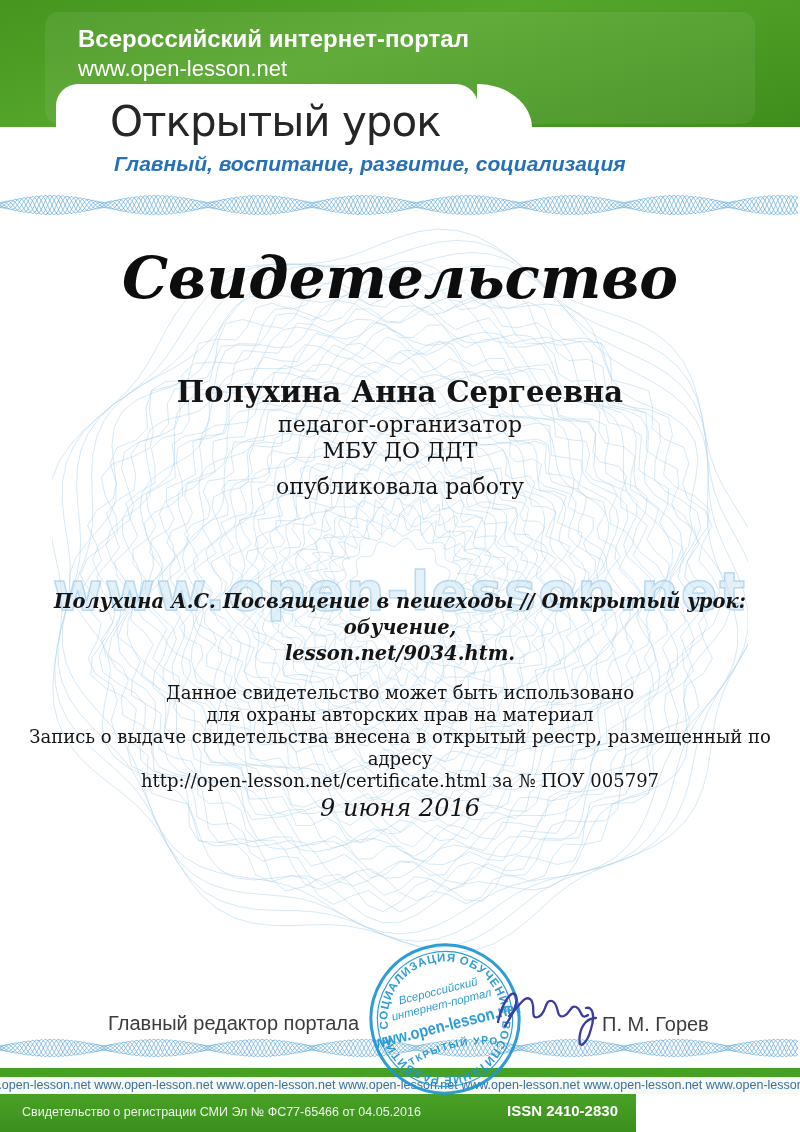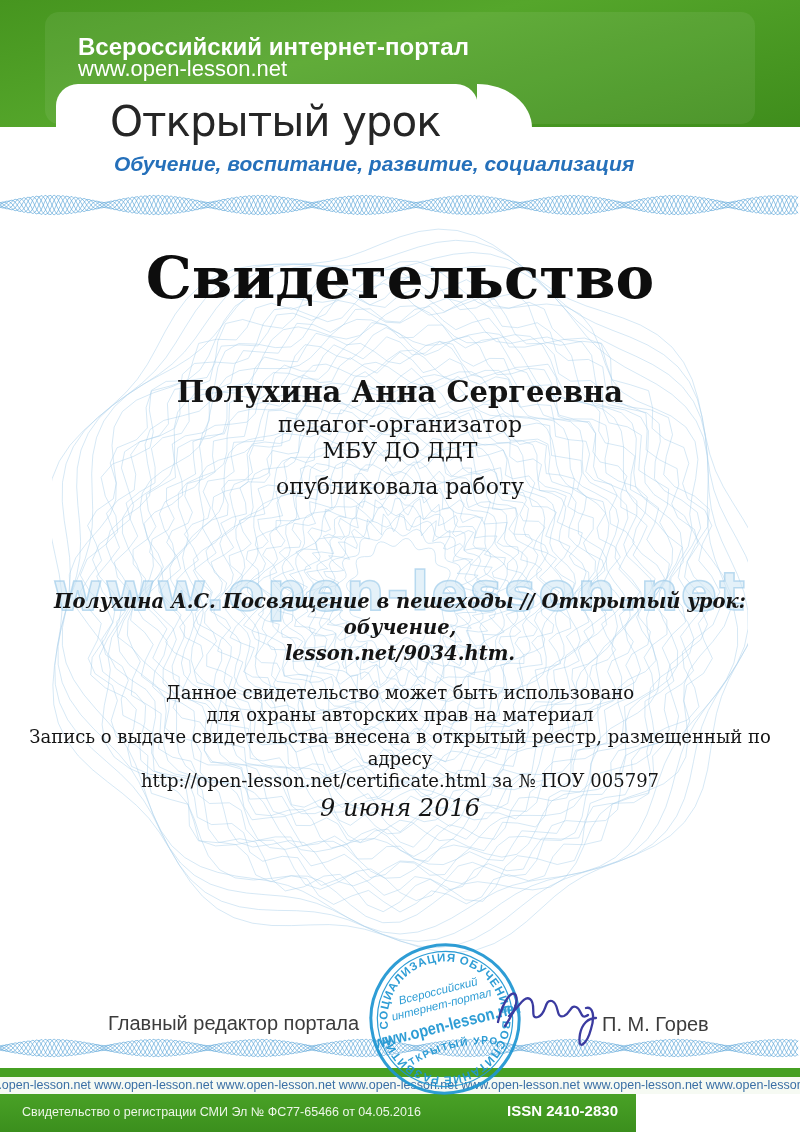--- a/index.html
+++ b/index.html
@@ -7,21 +7,21 @@
         font-family:"DejaVu Serif",serif;color:#141414;}
   .abs{position:absolute;}
   .ctr{left:0;width:800px;text-align:center;}
 
   
   .hdr{left:0;top:0;width:800px;height:127px;z-index:2;
        background:linear-gradient(165deg,#46951f 0%,#55a62b 42%,#3f8d1c 100%);}
   .hdr-inner{left:45px;top:12px;width:710px;height:112px;border-radius:14px;
              background:rgba(255,255,255,0.07);}
   .hdr-t1{left:78px;top:25px;font-family:"Liberation Sans",sans-serif;font-weight:700;
-          font-size:24px;color:#fff;z-index:3;margin-top:8px;}
+          font-size:24px;color:#fff;z-index:3;}
   .hdr-t2{left:78px;top:56px;font-family:"Liberation Sans",sans-serif;font-weight:400;
           font-size:22px;color:#fff;z-index:3;}
   .tab{left:56px;top:84px;width:422px;height:44px;background:#fff;
        border-radius:22px 22px 0 0;z-index:4;}
   .tab-curve{left:477px;top:84px;width:55px;height:44px;background:#fff;
              border-top-right-radius:55px 44px;z-index:4;}
   .logo{left:110px;top:97px;font-family:"DejaVu Sans",sans-serif;font-size:42px;
         letter-spacing:-1px;color:#262626;z-index:5;}
   .logo-sub{left:114px;top:152px;font-family:"Liberation Sans",sans-serif;
             font-style:italic;font-weight:700;font-size:21px;color:#2570ba;z-index:5;}
@@ -31,21 +31,21 @@
   #band-bottom{left:0;top:1037px;z-index:1;}
   .band path{fill:none;stroke:#62a9da;stroke-width:0.8;opacity:0.85;}
   #rosette{left:0;top:222px;z-index:0;}
   #rosette path{fill:none;stroke:#abd0ea;stroke-width:0.7;opacity:0.7;}
   .watermark{top:560px;z-index:1;font-family:"DejaVu Sans",sans-serif;font-weight:700;
              font-size:54px;letter-spacing:2px;color:rgba(205,229,244,0.55);
              -webkit-text-stroke:1.5px rgba(148,198,232,0.6);}
 
   
   .txt{z-index:3;}
-  .title{top:244px;font-size:58px;font-weight:700;color:#0d0d0d;}
+  .title{top:244px;font-size:58px;font-weight:700;color:#0d0d0d;font-style:italic;}
   .confirm{top:332px;font-size:27px;}
   .name{top:375px;font-size:29px;font-weight:700;}
   .pos{top:412px;font-size:22px;}
   .org{top:438px;font-size:22px;}
   .action{top:474px;font-size:22px;}
   .work{top:506px;font-size:29px;font-weight:700;}
   .bheading{top:556px;font-size:20px;}
   .biblio{top:589px;font-size:19.5px;font-weight:700;line-height:26px;font-style:italic;}
   .usage{top:682px;font-size:18px;line-height:22px;}
   .date{top:794px;font-size:24px;font-style:italic;}
@@ -79,21 +79,21 @@
 <div id="page">
 
   <div class="abs hdr">
     <div class="abs hdr-inner"></div>
   </div>
   <div class="abs hdr-t1">Всероссийский интернет-портал</div>
   <div class="abs hdr-t2">www.open-lesson.net</div>
   <div class="abs tab"></div>
   <div class="abs tab-curve"></div>
   <div class="abs logo">Открытый урок</div>
-  <div class="abs logo-sub">Обучение, воспитание, развитие, социализация</div>
+  <div class="abs logo-sub">Главный, воспитание, развитие, социализация</div>
 
   <svg id="band-top" class="abs band" width="800" height="24">
       <path d="M0.0,12.0L3.0,14.1L6.0,15.8L9.0,15.7L12.0,13.2L15.0,9.3L18.0,6.0L21.0,5.5L24.0,8.5L27.0,13.9L30.0,18.9L33.0,20.7L36.0,18.1L39.0,12.0L42.0,5.6L45.0,2.2L48.0,3.8L51.0,9.6L54.0,16.6L57.0,21.3L60.0,21.1L63.0,16.5L66.0,9.8L69.0,4.6L72.0,3.4L75.0,6.5L78.0,12.0L81.0,16.8L84.0,18.7L87.0,17.1L90.0,13.3L93.0,9.7L96.0,8.0L99.0,8.6L102.0,10.6L105.0,12.7L108.0,14.8L111.0,16.0L114.0,15.1L117.0,12.0L120.0,8.0L123.0,5.5L126.0,6.1L129.0,10.2L132.0,15.8L135.0,20.0L138.0,20.3L141.0,16.3L144.0,9.7L147.0,4.0L150.0,2.2L153.0,5.4L156.0,12.0L159.0,18.6L162.0,21.8L165.0,20.0L168.0,14.3L171.0,7.7L174.0,3.7L177.0,4.0L180.0,8.2L183.0,13.8L186.0,17.9L189.0,18.5L192.0,16.0L195.0,12.0L198.0,8.9L201.0,8.0L204.0,9.2L207.0,11.3L210.0,13.4L213.0,15.4L216.0,16.0L219.0,14.3L222.0,10.7L225.0,6.9L228.0,5.3L231.0,7.2L234.0,12.0L237.0,17.5L240.0,20.6L243.0,19.4L246.0,14.2L249.0,7.5L252.0,2.9L255.0,2.7L258.0,7.4L261.0,14.4L264.0,20.2L267.0,21.8L270.0,18.4L273.0,12.0L276.0,5.9L279.0,3.3L282.0,5.1L285.0,10.1L288.0,15.5L291.0,18.5L294.0,18.0L297.0,14.7L300.0,10.8L303.0,8.3L306.0,8.2L309.0,9.9L312.0,12.0L315.0,14.1L318.0,15.8L321.0,15.7L324.0,13.2L327.0,9.3L330.0,6.0L333.0,5.5L336.0,8.5L339.0,13.9L342.0,18.9L345.0,20.7L348.0,18.1L351.0,12.0L354.0,5.6L357.0,2.2L360.0,3.8L363.0,9.6L366.0,16.6L369.0,21.3L372.0,21.1L375.0,16.5L378.0,9.8L381.0,4.6L384.0,3.4L387.0,6.5L390.0,12.0L393.0,16.8L396.0,18.7L399.0,17.1L402.0,13.3L405.0,9.7L408.0,8.0L411.0,8.6L414.0,10.6L417.0,12.7L420.0,14.8L423.0,16.0L426.0,15.1L429.0,12.0L432.0,8.0L435.0,5.5L438.0,6.1L441.0,10.2L444.0,15.8L447.0,20.0L450.0,20.3L453.0,16.3L456.0,9.7L459.0,4.0L462.0,2.2L465.0,5.4L468.0,12.0L471.0,18.6L474.0,21.8L477.0,20.0L480.0,14.3L483.0,7.7L486.0,3.7L489.0,4.0L492.0,8.2L495.0,13.8L498.0,17.9L501.0,18.5L504.0,16.0L507.0,12.0L510.0,8.9L513.0,8.0L516.0,9.2L519.0,11.3L522.0,13.4L525.0,15.4L528.0,16.0L531.0,14.3L534.0,10.7L537.0,6.9L540.0,5.3L543.0,7.2L546.0,12.0L549.0,17.5L552.0,20.6L555.0,19.4L558.0,14.2L561.0,7.5L564.0,2.9L567.0,2.7L570.0,7.4L573.0,14.4L576.0,20.2L579.0,21.8L582.0,18.4L585.0,12.0L588.0,5.9L591.0,3.3L594.0,5.1L597.0,10.1L600.0,15.5L603.0,18.5L606.0,18.0L609.0,14.7L612.0,10.8L615.0,8.3L618.0,8.2L621.0,9.9L624.0,12.0L627.0,14.1L630.0,15.8L633.0,15.7L636.0,13.2L639.0,9.3L642.0,6.0L645.0,5.5L648.0,8.5L651.0,13.9L654.0,18.9L657.0,20.7L660.0,18.1L663.0,12.0L666.0,5.6L669.0,2.2L672.0,3.8L675.0,9.6L678.0,16.6L681.0,21.3L684.0,21.1L687.0,16.5L690.0,9.8L693.0,4.6L696.0,3.4L699.0,6.5L702.0,12.0L705.0,16.8L708.0,18.7L711.0,17.1L714.0,13.3L717.0,9.7L720.0,8.0L723.0,8.6L726.0,10.6L729.0,12.7L732.0,14.8L735.0,16.0L738.0,15.1L741.0,12.0L744.0,8.0L747.0,5.5L750.0,6.1L753.0,10.2L756.0,15.8L759.0,20.0L762.0,20.3L765.0,16.3L768.0,9.7L771.0,4.0L774.0,2.2L777.0,5.4L780.0,12.0L783.0,18.6L786.0,21.8L789.0,20.0L792.0,14.3L795.0,7.7L798.0,3.7"></path>
       <path d="M0.0,12.0L3.0,9.9L6.0,8.2L9.0,8.3L12.0,10.8L15.0,14.7L18.0,18.0L21.0,18.5L24.0,15.5L27.0,10.1L30.0,5.1L33.0,3.3L36.0,5.9L39.0,12.0L42.0,18.4L45.0,21.8L48.0,20.2L51.0,14.4L54.0,7.4L57.0,2.7L60.0,2.9L63.0,7.5L66.0,14.2L69.0,19.4L72.0,20.6L75.0,17.5L78.0,12.0L81.0,7.2L84.0,5.3L87.0,6.9L90.0,10.7L93.0,14.3L96.0,16.0L99.0,15.4L102.0,13.4L105.0,11.3L108.0,9.2L111.0,8.0L114.0,8.9L117.0,12.0L120.0,16.0L123.0,18.5L126.0,17.9L129.0,13.8L132.0,8.2L135.0,4.0L138.0,3.7L141.0,7.7L144.0,14.3L147.0,20.0L150.0,21.8L153.0,18.6L156.0,12.0L159.0,5.4L162.0,2.2L165.0,4.0L168.0,9.7L171.0,16.3L174.0,20.3L177.0,20.0L180.0,15.8L183.0,10.2L186.0,6.1L189.0,5.5L192.0,8.0L195.0,12.0L198.0,15.1L201.0,16.0L204.0,14.8L207.0,12.7L210.0,10.6L213.0,8.6L216.0,8.0L219.0,9.7L222.0,13.3L225.0,17.1L228.0,18.7L231.0,16.8L234.0,12.0L237.0,6.5L240.0,3.4L243.0,4.6L246.0,9.8L249.0,16.5L252.0,21.1L255.0,21.3L258.0,16.6L261.0,9.6L264.0,3.8L267.0,2.2L270.0,5.6L273.0,12.0L276.0,18.1L279.0,20.7L282.0,18.9L285.0,13.9L288.0,8.5L291.0,5.5L294.0,6.0L297.0,9.3L300.0,13.2L303.0,15.7L306.0,15.8L309.0,14.1L312.0,12.0L315.0,9.9L318.0,8.2L321.0,8.3L324.0,10.8L327.0,14.7L330.0,18.0L333.0,18.5L336.0,15.5L339.0,10.1L342.0,5.1L345.0,3.3L348.0,5.9L351.0,12.0L354.0,18.4L357.0,21.8L360.0,20.2L363.0,14.4L366.0,7.4L369.0,2.7L372.0,2.9L375.0,7.5L378.0,14.2L381.0,19.4L384.0,20.6L387.0,17.5L390.0,12.0L393.0,7.2L396.0,5.3L399.0,6.9L402.0,10.7L405.0,14.3L408.0,16.0L411.0,15.4L414.0,13.4L417.0,11.3L420.0,9.2L423.0,8.0L426.0,8.9L429.0,12.0L432.0,16.0L435.0,18.5L438.0,17.9L441.0,13.8L444.0,8.2L447.0,4.0L450.0,3.7L453.0,7.7L456.0,14.3L459.0,20.0L462.0,21.8L465.0,18.6L468.0,12.0L471.0,5.4L474.0,2.2L477.0,4.0L480.0,9.7L483.0,16.3L486.0,20.3L489.0,20.0L492.0,15.8L495.0,10.2L498.0,6.1L501.0,5.5L504.0,8.0L507.0,12.0L510.0,15.1L513.0,16.0L516.0,14.8L519.0,12.7L522.0,10.6L525.0,8.6L528.0,8.0L531.0,9.7L534.0,13.3L537.0,17.1L540.0,18.7L543.0,16.8L546.0,12.0L549.0,6.5L552.0,3.4L555.0,4.6L558.0,9.8L561.0,16.5L564.0,21.1L567.0,21.3L570.0,16.6L573.0,9.6L576.0,3.8L579.0,2.2L582.0,5.6L585.0,12.0L588.0,18.1L591.0,20.7L594.0,18.9L597.0,13.9L600.0,8.5L603.0,5.5L606.0,6.0L609.0,9.3L612.0,13.2L615.0,15.7L618.0,15.8L621.0,14.1L624.0,12.0L627.0,9.9L630.0,8.2L633.0,8.3L636.0,10.8L639.0,14.7L642.0,18.0L645.0,18.5L648.0,15.5L651.0,10.1L654.0,5.1L657.0,3.3L660.0,5.9L663.0,12.0L666.0,18.4L669.0,21.8L672.0,20.2L675.0,14.4L678.0,7.4L681.0,2.7L684.0,2.9L687.0,7.5L690.0,14.2L693.0,19.4L696.0,20.6L699.0,17.5L702.0,12.0L705.0,7.2L708.0,5.3L711.0,6.9L714.0,10.7L717.0,14.3L720.0,16.0L723.0,15.4L726.0,13.4L729.0,11.3L732.0,9.2L735.0,8.0L738.0,8.9L741.0,12.0L744.0,16.0L747.0,18.5L750.0,17.9L753.0,13.8L756.0,8.2L759.0,4.0L762.0,3.7L765.0,7.7L768.0,14.3L771.0,20.0L774.0,21.8L777.0,18.6L780.0,12.0L783.0,5.4L786.0,2.2L789.0,4.0L792.0,9.7L795.0,16.3L798.0,20.3"></path>
       <path d="M0.0,14.2L3.0,15.1L6.0,14.3L9.0,11.6L12.0,8.3L15.0,6.2L18.0,7.1L21.0,10.9L24.0,16.0L27.0,19.7L30.0,19.6L33.0,15.4L36.0,9.1L39.0,3.8L42.0,2.5L45.0,6.1L48.0,12.8L51.0,19.2L54.0,22.0L57.0,19.7L60.0,13.5L63.0,6.9L66.0,3.0L69.0,3.9L72.0,8.6L75.0,14.6L78.0,18.8L81.0,19.1L84.0,16.0L87.0,11.5L90.0,8.0L93.0,7.1L96.0,8.7L99.0,11.4L102.0,13.6L105.0,14.6L108.0,15.1L111.0,13.6L114.0,10.5L117.0,7.3L120.0,6.1L123.0,8.1L126.0,12.6L129.0,17.5L132.0,20.1L135.0,18.6L138.0,13.4L141.0,7.0L144.0,2.9L147.0,3.2L150.0,8.2L153.0,15.2L156.0,20.7L159.0,21.8L162.0,17.9L165.0,11.2L168.0,5.1L171.0,2.8L174.0,5.1L177.0,10.7L180.0,16.4L183.0,19.3L186.0,18.4L189.0,14.6L192.0,10.1L195.0,7.3L198.0,7.4L201.0,9.6L204.0,12.3L207.0,14.0L210.0,15.0L213.0,14.8L216.0,12.7L219.0,9.3L222.0,6.6L225.0,6.4L228.0,9.4L231.0,14.3L234.0,18.8L237.0,20.1L240.0,17.2L243.0,11.2L246.0,5.2L249.0,2.4L252.0,4.4L255.0,10.4L258.0,17.4L261.0,21.6L264.0,21.0L267.0,15.8L270.0,8.9L273.0,3.8L276.0,3.0L279.0,6.7L282.0,12.7L285.0,17.8L288.0,19.5L291.0,17.4L294.0,13.0L297.0,8.9L300.0,7.0L303.0,7.9L306.0,10.5L309.0,13.0L312.0,14.2L315.0,15.1L318.0,14.3L321.0,11.6L324.0,8.3L327.0,6.2L330.0,7.1L333.0,10.9L336.0,16.0L339.0,19.7L342.0,19.6L345.0,15.4L348.0,9.1L351.0,3.8L354.0,2.5L357.0,6.1L360.0,12.8L363.0,19.2L366.0,22.0L369.0,19.7L372.0,13.5L375.0,6.9L378.0,3.0L381.0,3.9L384.0,8.6L387.0,14.6L390.0,18.8L393.0,19.1L396.0,16.0L399.0,11.5L402.0,8.0L405.0,7.1L408.0,8.7L411.0,11.4L414.0,13.6L417.0,14.6L420.0,15.1L423.0,13.6L426.0,10.5L429.0,7.3L432.0,6.1L435.0,8.1L438.0,12.6L441.0,17.5L444.0,20.1L447.0,18.6L450.0,13.4L453.0,7.0L456.0,2.9L459.0,3.2L462.0,8.2L465.0,15.2L468.0,20.7L471.0,21.8L474.0,17.9L477.0,11.2L480.0,5.1L483.0,2.8L486.0,5.1L489.0,10.7L492.0,16.4L495.0,19.3L498.0,18.4L501.0,14.6L504.0,10.1L507.0,7.3L510.0,7.4L513.0,9.6L516.0,12.3L519.0,14.0L522.0,15.0L525.0,14.8L528.0,12.7L531.0,9.3L534.0,6.6L537.0,6.4L540.0,9.4L543.0,14.3L546.0,18.8L549.0,20.1L552.0,17.2L555.0,11.2L558.0,5.2L561.0,2.4L564.0,4.4L567.0,10.4L570.0,17.4L573.0,21.6L576.0,21.0L579.0,15.8L582.0,8.9L585.0,3.8L588.0,3.0L591.0,6.7L594.0,12.7L597.0,17.8L600.0,19.5L603.0,17.4L606.0,13.0L609.0,8.9L612.0,7.0L615.0,7.9L618.0,10.5L621.0,13.0L624.0,14.2L627.0,15.1L630.0,14.3L633.0,11.6L636.0,8.3L639.0,6.2L642.0,7.1L645.0,10.9L648.0,16.0L651.0,19.7L654.0,19.6L657.0,15.4L660.0,9.1L663.0,3.8L666.0,2.5L669.0,6.1L672.0,12.8L675.0,19.2L678.0,22.0L681.0,19.7L684.0,13.5L687.0,6.9L690.0,3.0L693.0,3.9L696.0,8.6L699.0,14.6L702.0,18.8L705.0,19.1L708.0,16.0L711.0,11.5L714.0,8.0L717.0,7.1L720.0,8.7L723.0,11.4L726.0,13.6L729.0,14.6L732.0,15.1L735.0,13.6L738.0,10.5L741.0,7.3L744.0,6.1L747.0,8.1L750.0,12.6L753.0,17.5L756.0,20.1L759.0,18.6L762.0,13.4L765.0,7.0L768.0,2.9L771.0,3.2L774.0,8.2L777.0,15.2L780.0,20.7L783.0,21.8L786.0,17.9L789.0,11.2L792.0,5.1L795.0,2.8L798.0,5.1"></path>
       <path d="M0.0,9.8L3.0,8.9L6.0,9.7L9.0,12.4L12.0,15.7L15.0,17.8L18.0,16.9L21.0,13.1L24.0,8.0L27.0,4.3L30.0,4.4L33.0,8.6L36.0,14.9L39.0,20.2L42.0,21.5L45.0,17.9L48.0,11.2L51.0,4.8L54.0,2.0L57.0,4.3L60.0,10.5L63.0,17.1L66.0,21.0L69.0,20.1L72.0,15.4L75.0,9.4L78.0,5.2L81.0,4.9L84.0,8.0L87.0,12.5L90.0,16.0L93.0,16.9L96.0,15.3L99.0,12.6L102.0,10.4L105.0,9.4L108.0,8.9L111.0,10.4L114.0,13.5L117.0,16.7L120.0,17.9L123.0,15.9L126.0,11.4L129.0,6.5L132.0,3.9L135.0,5.4L138.0,10.6L141.0,17.0L144.0,21.1L147.0,20.8L150.0,15.8L153.0,8.8L156.0,3.3L159.0,2.2L162.0,6.1L165.0,12.8L168.0,18.9L171.0,21.2L174.0,18.9L177.0,13.3L180.0,7.6L183.0,4.7L186.0,5.6L189.0,9.4L192.0,13.9L195.0,16.7L198.0,16.6L201.0,14.4L204.0,11.7L207.0,10.0L210.0,9.0L213.0,9.2L216.0,11.3L219.0,14.7L222.0,17.4L225.0,17.6L228.0,14.6L231.0,9.7L234.0,5.2L237.0,3.9L240.0,6.8L243.0,12.8L246.0,18.8L249.0,21.6L252.0,19.6L255.0,13.6L258.0,6.6L261.0,2.4L264.0,3.0L267.0,8.2L270.0,15.1L273.0,20.2L276.0,21.0L279.0,17.3L282.0,11.3L285.0,6.2L288.0,4.5L291.0,6.6L294.0,11.0L297.0,15.1L300.0,17.0L303.0,16.1L306.0,13.5L309.0,11.0L312.0,9.8L315.0,8.9L318.0,9.7L321.0,12.4L324.0,15.7L327.0,17.8L330.0,16.9L333.0,13.1L336.0,8.0L339.0,4.3L342.0,4.4L345.0,8.6L348.0,14.9L351.0,20.2L354.0,21.5L357.0,17.9L360.0,11.2L363.0,4.8L366.0,2.0L369.0,4.3L372.0,10.5L375.0,17.1L378.0,21.0L381.0,20.1L384.0,15.4L387.0,9.4L390.0,5.2L393.0,4.9L396.0,8.0L399.0,12.5L402.0,16.0L405.0,16.9L408.0,15.3L411.0,12.6L414.0,10.4L417.0,9.4L420.0,8.9L423.0,10.4L426.0,13.5L429.0,16.7L432.0,17.9L435.0,15.9L438.0,11.4L441.0,6.5L444.0,3.9L447.0,5.4L450.0,10.6L453.0,17.0L456.0,21.1L459.0,20.8L462.0,15.8L465.0,8.8L468.0,3.3L471.0,2.2L474.0,6.1L477.0,12.8L480.0,18.9L483.0,21.2L486.0,18.9L489.0,13.3L492.0,7.6L495.0,4.7L498.0,5.6L501.0,9.4L504.0,13.9L507.0,16.7L510.0,16.6L513.0,14.4L516.0,11.7L519.0,10.0L522.0,9.0L525.0,9.2L528.0,11.3L531.0,14.7L534.0,17.4L537.0,17.6L540.0,14.6L543.0,9.7L546.0,5.2L549.0,3.9L552.0,6.8L555.0,12.8L558.0,18.8L561.0,21.6L564.0,19.6L567.0,13.6L570.0,6.6L573.0,2.4L576.0,3.0L579.0,8.2L582.0,15.1L585.0,20.2L588.0,21.0L591.0,17.3L594.0,11.3L597.0,6.2L600.0,4.5L603.0,6.6L606.0,11.0L609.0,15.1L612.0,17.0L615.0,16.1L618.0,13.5L621.0,11.0L624.0,9.8L627.0,8.9L630.0,9.7L633.0,12.4L636.0,15.7L639.0,17.8L642.0,16.9L645.0,13.1L648.0,8.0L651.0,4.3L654.0,4.4L657.0,8.6L660.0,14.9L663.0,20.2L666.0,21.5L669.0,17.9L672.0,11.2L675.0,4.8L678.0,2.0L681.0,4.3L684.0,10.5L687.0,17.1L690.0,21.0L693.0,20.1L696.0,15.4L699.0,9.4L702.0,5.2L705.0,4.9L708.0,8.0L711.0,12.5L714.0,16.0L717.0,16.9L720.0,15.3L723.0,12.6L726.0,10.4L729.0,9.4L732.0,8.9L735.0,10.4L738.0,13.5L741.0,16.7L744.0,17.9L747.0,15.9L750.0,11.4L753.0,6.5L756.0,3.9L759.0,5.4L762.0,10.6L765.0,17.0L768.0,21.1L771.0,20.8L774.0,15.8L777.0,8.8L780.0,3.3L783.0,2.2L786.0,6.1L789.0,12.8L792.0,18.9L795.0,21.2L798.0,18.9"></path>
       <path d="M0.0,14.2L3.0,13.0L6.0,10.5L9.0,7.9L12.0,7.1L15.0,8.9L18.0,13.1L21.0,17.4L24.0,19.5L27.0,17.7L30.0,12.6L33.0,6.7L36.0,3.0L39.0,3.9L42.0,9.0L45.0,15.9L48.0,21.0L51.0,21.6L54.0,17.3L57.0,10.4L60.0,4.4L63.0,2.4L66.0,5.3L69.0,11.3L72.0,17.2L75.0,20.1L78.0,18.7L81.0,14.3L84.0,9.3L87.0,6.4L90.0,6.7L93.0,9.4L96.0,12.7L99.0,14.8L102.0,14.9L105.0,14.0L108.0,12.3L111.0,9.5L114.0,7.4L117.0,7.4L120.0,10.1L123.0,14.6L126.0,18.5L129.0,19.3L132.0,16.3L135.0,10.6L138.0,5.1L141.0,2.8L144.0,5.2L147.0,11.3L150.0,18.0L153.0,21.8L156.0,20.6L159.0,15.1L162.0,8.1L165.0,3.2L168.0,2.9L171.0,7.1L174.0,13.5L177.0,18.6L180.0,20.1L183.0,17.5L186.0,12.5L189.0,8.0L192.0,6.1L195.0,7.4L198.0,10.5L201.0,13.6L204.0,15.1L207.0,14.6L210.0,13.6L213.0,11.4L216.0,8.7L219.0,7.1L222.0,8.0L225.0,11.5L228.0,16.1L231.0,19.2L234.0,18.7L237.0,14.6L240.0,8.6L243.0,3.8L246.0,3.0L249.0,6.9L252.0,13.6L255.0,19.7L258.0,22.0L261.0,19.2L264.0,12.7L267.0,6.0L270.0,2.5L273.0,3.9L276.0,9.2L279.0,15.5L282.0,19.6L285.0,19.6L288.0,16.0L291.0,10.8L294.0,7.0L297.0,6.2L300.0,8.3L303.0,11.7L306.0,14.3L309.0,15.1L312.0,14.2L315.0,13.0L318.0,10.5L321.0,7.9L324.0,7.1L327.0,8.9L330.0,13.1L333.0,17.4L336.0,19.5L339.0,17.7L342.0,12.6L345.0,6.7L348.0,3.0L351.0,3.9L354.0,9.0L357.0,15.9L360.0,21.0L363.0,21.6L366.0,17.3L369.0,10.4L372.0,4.4L375.0,2.4L378.0,5.3L381.0,11.3L384.0,17.2L387.0,20.1L390.0,18.7L393.0,14.3L396.0,9.3L399.0,6.4L402.0,6.7L405.0,9.4L408.0,12.7L411.0,14.8L414.0,14.9L417.0,14.0L420.0,12.3L423.0,9.5L426.0,7.4L429.0,7.4L432.0,10.1L435.0,14.6L438.0,18.5L441.0,19.3L444.0,16.3L447.0,10.6L450.0,5.1L453.0,2.8L456.0,5.2L459.0,11.3L462.0,18.0L465.0,21.8L468.0,20.6L471.0,15.1L474.0,8.1L477.0,3.2L480.0,2.9L483.0,7.1L486.0,13.5L489.0,18.6L492.0,20.1L495.0,17.5L498.0,12.5L501.0,8.0L504.0,6.1L507.0,7.4L510.0,10.5L513.0,13.6L516.0,15.1L519.0,14.6L522.0,13.6L525.0,11.4L528.0,8.7L531.0,7.1L534.0,8.0L537.0,11.5L540.0,16.1L543.0,19.2L546.0,18.7L549.0,14.6L552.0,8.6L555.0,3.8L558.0,3.0L561.0,6.9L564.0,13.6L567.0,19.7L570.0,22.0L573.0,19.2L576.0,12.7L579.0,6.0L582.0,2.5L585.0,3.9L588.0,9.2L591.0,15.5L594.0,19.6L597.0,19.6L600.0,16.0L603.0,10.8L606.0,7.0L609.0,6.2L612.0,8.3L615.0,11.7L618.0,14.3L621.0,15.1L624.0,14.2L627.0,13.0L630.0,10.5L633.0,7.9L636.0,7.1L639.0,8.9L642.0,13.1L645.0,17.4L648.0,19.5L651.0,17.7L654.0,12.6L657.0,6.7L660.0,3.0L663.0,3.9L666.0,9.0L669.0,15.9L672.0,21.0L675.0,21.6L678.0,17.3L681.0,10.4L684.0,4.4L687.0,2.4L690.0,5.3L693.0,11.3L696.0,17.2L699.0,20.1L702.0,18.7L705.0,14.3L708.0,9.3L711.0,6.4L714.0,6.7L717.0,9.4L720.0,12.7L723.0,14.8L726.0,14.9L729.0,14.0L732.0,12.3L735.0,9.5L738.0,7.4L741.0,7.4L744.0,10.1L747.0,14.6L750.0,18.5L753.0,19.3L756.0,16.3L759.0,10.6L762.0,5.1L765.0,2.8L768.0,5.2L771.0,11.3L774.0,18.0L777.0,21.8L780.0,20.6L783.0,15.1L786.0,8.1L789.0,3.2L792.0,2.9L795.0,7.1L798.0,13.5"></path>
       <path d="M0.0,9.8L3.0,11.0L6.0,13.5L9.0,16.1L12.0,16.9L15.0,15.1L18.0,10.9L21.0,6.6L24.0,4.5L27.0,6.3L30.0,11.4L33.0,17.3L36.0,21.0L39.0,20.1L42.0,15.0L45.0,8.1L48.0,3.0L51.0,2.4L54.0,6.7L57.0,13.6L60.0,19.6L63.0,21.6L66.0,18.7L69.0,12.7L72.0,6.8L75.0,3.9L78.0,5.3L81.0,9.7L84.0,14.7L87.0,17.6L90.0,17.3L93.0,14.6L96.0,11.3L99.0,9.2L102.0,9.1L105.0,10.0L108.0,11.7L111.0,14.5L114.0,16.6L117.0,16.6L120.0,13.9L123.0,9.4L126.0,5.5L129.0,4.7L132.0,7.7L135.0,13.4L138.0,18.9L141.0,21.2L144.0,18.8L147.0,12.7L150.0,6.0L153.0,2.2L156.0,3.4L159.0,8.9L162.0,15.9L165.0,20.8L168.0,21.1L171.0,16.9L174.0,10.5L177.0,5.4L180.0,3.9L183.0,6.5L186.0,11.5L189.0,16.0L192.0,17.9L195.0,16.6L198.0,13.5L201.0,10.4L204.0,8.9L207.0,9.4L210.0,10.4L213.0,12.6L216.0,15.3L219.0,16.9L222.0,16.0L225.0,12.5L228.0,7.9L231.0,4.8L234.0,5.3L237.0,9.4L240.0,15.4L243.0,20.2L246.0,21.0L249.0,17.1L252.0,10.4L255.0,4.3L258.0,2.0L261.0,4.8L264.0,11.3L267.0,18.0L270.0,21.5L273.0,20.1L276.0,14.8L279.0,8.5L282.0,4.4L285.0,4.4L288.0,8.0L291.0,13.2L294.0,17.0L297.0,17.8L300.0,15.7L303.0,12.3L306.0,9.7L309.0,8.9L312.0,9.8L315.0,11.0L318.0,13.5L321.0,16.1L324.0,16.9L327.0,15.1L330.0,10.9L333.0,6.6L336.0,4.5L339.0,6.3L342.0,11.4L345.0,17.3L348.0,21.0L351.0,20.1L354.0,15.0L357.0,8.1L360.0,3.0L363.0,2.4L366.0,6.7L369.0,13.6L372.0,19.6L375.0,21.6L378.0,18.7L381.0,12.7L384.0,6.8L387.0,3.9L390.0,5.3L393.0,9.7L396.0,14.7L399.0,17.6L402.0,17.3L405.0,14.6L408.0,11.3L411.0,9.2L414.0,9.1L417.0,10.0L420.0,11.7L423.0,14.5L426.0,16.6L429.0,16.6L432.0,13.9L435.0,9.4L438.0,5.5L441.0,4.7L444.0,7.7L447.0,13.4L450.0,18.9L453.0,21.2L456.0,18.8L459.0,12.7L462.0,6.0L465.0,2.2L468.0,3.4L471.0,8.9L474.0,15.9L477.0,20.8L480.0,21.1L483.0,16.9L486.0,10.5L489.0,5.4L492.0,3.9L495.0,6.5L498.0,11.5L501.0,16.0L504.0,17.9L507.0,16.6L510.0,13.5L513.0,10.4L516.0,8.9L519.0,9.4L522.0,10.4L525.0,12.6L528.0,15.3L531.0,16.9L534.0,16.0L537.0,12.5L540.0,7.9L543.0,4.8L546.0,5.3L549.0,9.4L552.0,15.4L555.0,20.2L558.0,21.0L561.0,17.1L564.0,10.4L567.0,4.3L570.0,2.0L573.0,4.8L576.0,11.3L579.0,18.0L582.0,21.5L585.0,20.1L588.0,14.8L591.0,8.5L594.0,4.4L597.0,4.4L600.0,8.0L603.0,13.2L606.0,17.0L609.0,17.8L612.0,15.7L615.0,12.3L618.0,9.7L621.0,8.9L624.0,9.8L627.0,11.0L630.0,13.5L633.0,16.1L636.0,16.9L639.0,15.1L642.0,10.9L645.0,6.6L648.0,4.5L651.0,6.3L654.0,11.4L657.0,17.3L660.0,21.0L663.0,20.1L666.0,15.0L669.0,8.1L672.0,3.0L675.0,2.4L678.0,6.7L681.0,13.6L684.0,19.6L687.0,21.6L690.0,18.7L693.0,12.7L696.0,6.8L699.0,3.9L702.0,5.3L705.0,9.7L708.0,14.7L711.0,17.6L714.0,17.3L717.0,14.6L720.0,11.3L723.0,9.2L726.0,9.1L729.0,10.0L732.0,11.7L735.0,14.5L738.0,16.6L741.0,16.6L744.0,13.9L747.0,9.4L750.0,5.5L753.0,4.7L756.0,7.7L759.0,13.4L762.0,18.9L765.0,21.2L768.0,18.8L771.0,12.7L774.0,6.0L777.0,2.2L780.0,3.4L783.0,8.9L786.0,15.9L789.0,20.8L792.0,21.1L795.0,16.9L798.0,10.5"></path>
     </svg>
   <svg id="rosette" class="abs" width="800" height="740">

